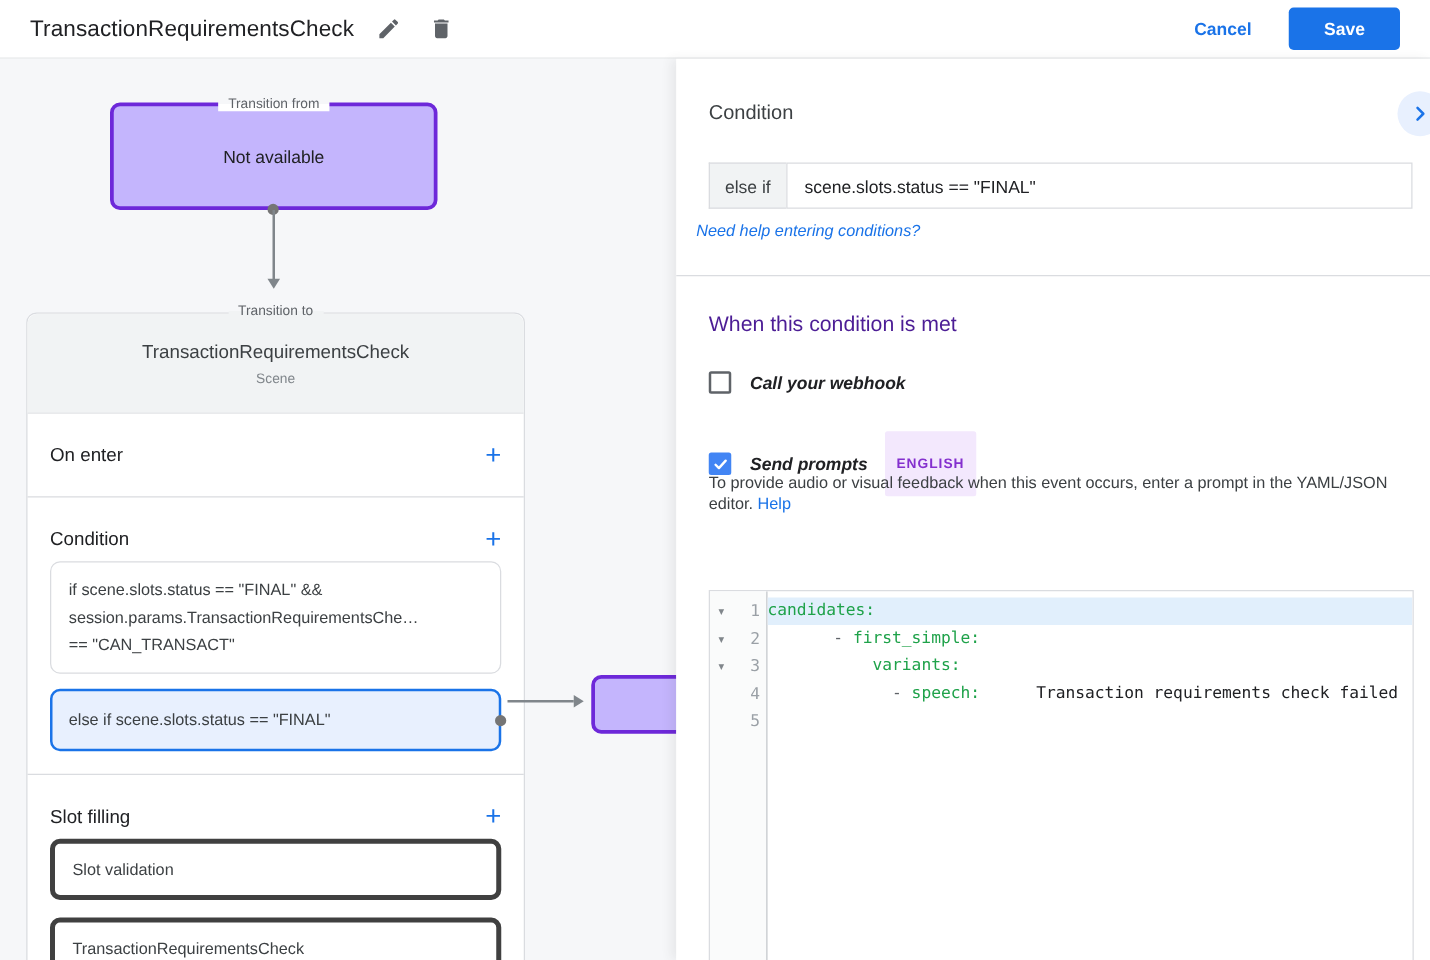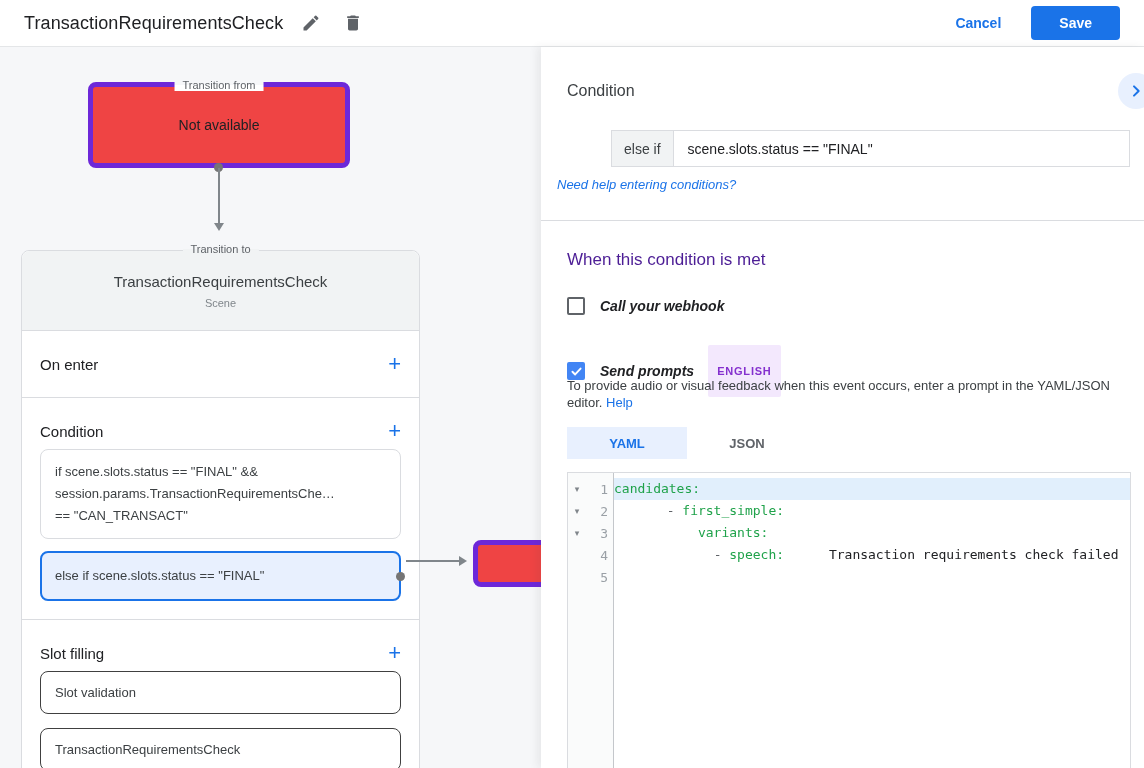--- a/index.html
+++ b/index.html
@@ -16,21 +16,21 @@
   .btn-text { background:none; border:none; color:#1a73e8; font-size:14px; font-weight:700;
     font-family:inherit; cursor:pointer; padding:8px 12px; margin-right:18px; }
   .btn-primary { background:#1a73e8; color:#fff; border:none; border-radius:4px; font-size:14px;
     font-weight:700; font-family:inherit; padding:9px 28px; cursor:pointer; }
 
   .main { display:flex; height:721px; }
 
   
   .canvas { position:relative; width:541px; flex:none; background:#f6f7f9; overflow:hidden; }
 
-  .node { position:absolute; background:#ef4444; border:5px solid #6d28d9; border-radius:8px; }
+  .node { position:absolute; background:#c4b5fd; border:3px solid #6d28d9; border-radius:8px; }
   .legend { position:absolute; top:-8px; left:50%; transform:translateX(-50%);
     font-size:11px; color:#5f6368; padding:0 8px; white-space:nowrap; }
   .legend-on-canvas { background:linear-gradient(180deg,#f6f7f9 0 50%,#ffffff 50% 100%); }
   .legend-on-gray { background:linear-gradient(180deg,#f6f7f9 0 50%,#f1f3f4 50% 100%); }
 
   .tfrom { left:88px; top:35px; width:262px; height:86px; }
   .tfrom-content { height:100%; display:flex; align-items:center; justify-content:center;
     font-size:14px; color:#202124; }
 
   .connector-dot { position:absolute; width:9px; height:9px; border-radius:50%; background:#757575; }
@@ -51,35 +51,35 @@
   .card-row { display:flex; align-items:center; justify-content:space-between; padding:23px 18px; }
   .card-row-label { font-size:15px; color:#202124; }
   .plus { color:#1a73e8; font-size:22px; font-weight:400; line-height:20px; background:none;
     border:none; cursor:pointer; font-family:inherit; }
   .card-divider { border-top:1px solid #dadce0; }
   .cond-section { padding:0 18px 18px; }
   .cond-box { border:1px solid #dadce0; border-radius:8px; background:#fff;
     padding:11px 14px; font-size:13px; color:#3c4043; line-height:22px; cursor:pointer; }
   .cond-box.selected { position:relative; margin-top:12px; background:#e8f0fe;
     border:2px solid #1a73e8; padding:12px 13px; }
-  .slot-box { border:1px solid #404040; border-radius:8px; background:#fff;
+  .slot-box { border:4px solid #404040; border-radius:8px; background:#fff;
     padding:13px 14px; font-size:13px; color:#3c4043; margin:0 18px 14px; cursor:pointer; }
 
   .target-box { left:473px; top:493px; width:90px; height:47px; }
 
   
   .panel { position:relative; flex:1; background:#fff; box-shadow:-4px 0 8px rgba(60,64,67,.08); }
   .panel-title { position:absolute; left:26px; top:35px; font-size:16px; color:#3c4043; }
   .collapse-btn { position:absolute; right:-10px; top:26px; width:36px; height:36px;
     border-radius:50%; background:#e8f0fe; border:none; cursor:pointer;
     display:flex; align-items:center; justify-content:center; color:#1a73e8; }
 
   .cond-input-row { position:absolute; left:26px; top:83px; width:563px; height:37px; display:flex; }
   .cond-prefix { background:#f1f3f4; border:1px solid #dadce0; border-right:none;
-    display:flex; align-items:center; padding:16px 12px; font-size:14px; color:#3c4043;margin-left:44px; }
+    display:flex; align-items:center; padding:16px 12px; font-size:14px; color:#3c4043; }
   .cond-input { flex:1; border:1px solid #dadce0; background:#fff; font-size:14px;
     color:#202124; padding:0 14px; font-family:inherit; outline:none; }
   .help-link { position:absolute; left:16px; top:130px; font-size:13px; color:#1a73e8;
     text-decoration:none;font-style:italic; }
   .panel-divider { position:absolute; left:0; top:173px; width:100%; border-top:1px solid #dadce0; }
 
   .when-title { position:absolute; left:26px; top:203px; font-size:17px; color:#4c1d95; }
   .check-row { position:absolute; left:26px; display:flex; align-items:center; }
   .check-row.webhook { top:250px; }
   .check-row.prompts { top:298px; }
@@ -225,24 +225,20 @@
       </span>
       <span class="check-label">Send prompts</span>
       <span class="lang-badge">ENGLISH</span>
     </div>
 
     <div class="desc">
       <span>To provide audio or visual feedback when this event occurs, enter a prompt in the YAML/JSON editor.</span>
       <a href="#">Help</a>
     </div>
 
-    <div class="tabs">
-      <div class="tab active">YAML</div>
-      <div class="tab">JSON</div>
-    </div>
 
     <div class="editor">
       <div class="ed-gutter" id="ed-gutter">
           <div class="g-row">
             <span class="fold">▾</span>
             <span class="lnum">1</span>
           </div>
           <div class="g-row">
             <span class="fold">▾</span>
             <span class="lnum">2</span>

